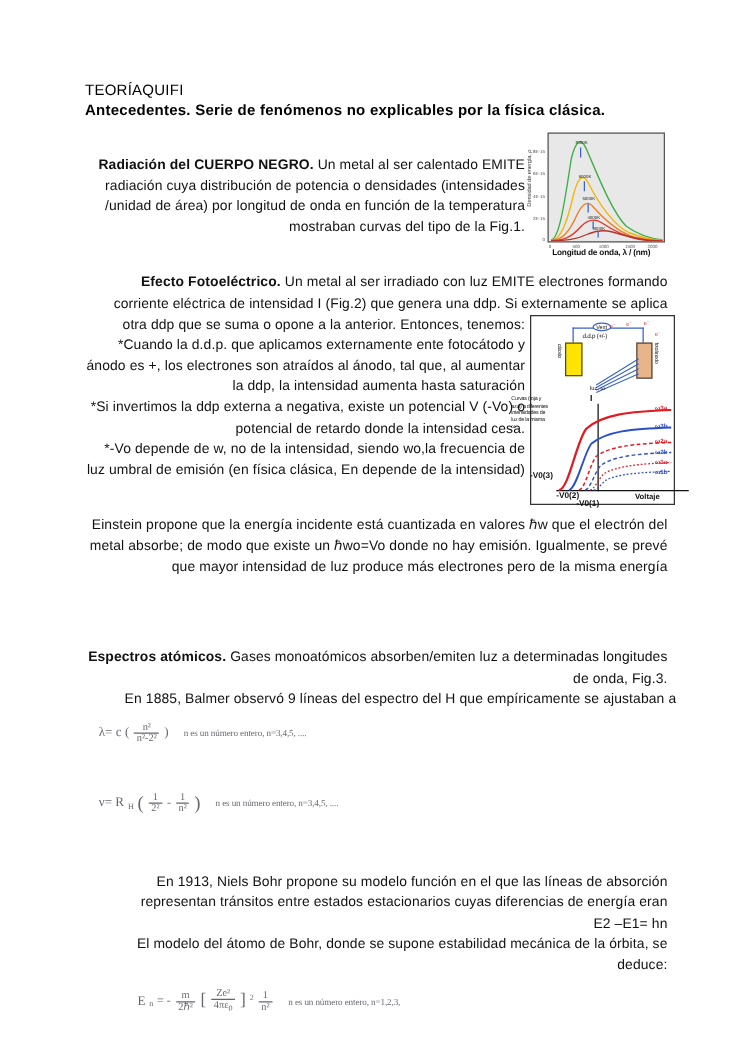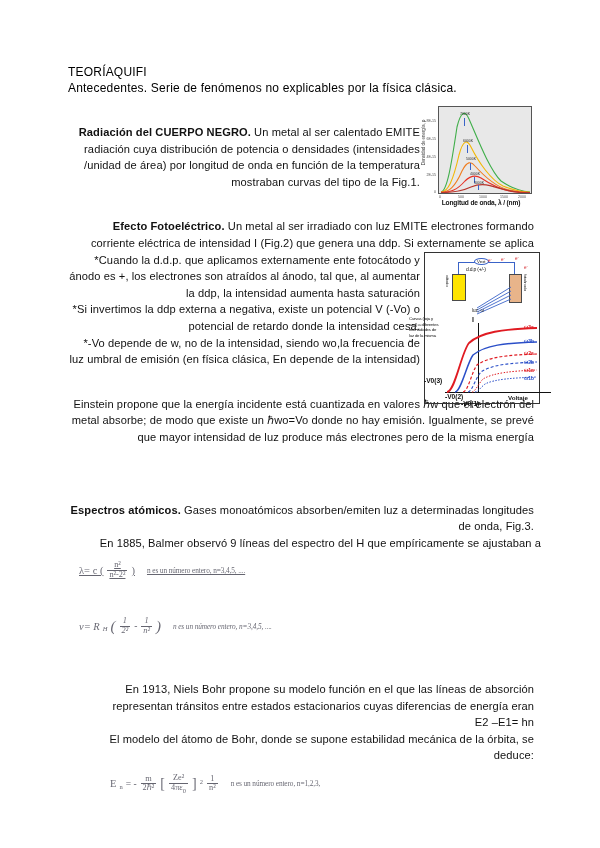--- a/index.html
+++ b/index.html
@@ -22,21 +22,21 @@
     left: 68px;
     top: 64px;
     width: 466px;
   }
   .ttl {
     font-size: 12px;
     color: #000;
     line-height: 16px;
     letter-spacing: .2px;
   }
-  .ttl.b { font-weight: normal; }
+  .ttl.b { font-weight: bold; }
   .para {
     font-size: 11.1px;
     line-height: 16.6px;
     color: #111;
     letter-spacing: .1px;
     text-align: right;
   }
   .para b { font-weight: bold; }
   .spacer-lg { height: 28px; }
   .spacer-md { height: 18px; }
@@ -325,55 +325,56 @@
 
     <div class="para narrow">
       <b>Radiación del CUERPO NEGRO.</b><span> Un metal al ser calentado EMITE radiación cuya distribución de potencia o densidades (intensidades /unidad de área) por longitud de onda en función de la temperatura mostraban curvas del tipo de la Fig.1.</span>
     </div>
 
     <div class="spacer-lg"></div>
 
     <div class="para wide">
       <b>Efecto Fotoeléctrico.</b><span> Un metal al ser irradiado con luz EMITE electrones formando corriente eléctrica de intensidad I (Fig.2) que genera una ddp. Si externamente se aplica</span>
     </div>
+    <div class="para narrow">otra ddp que se suma o opone a la anterior. Entonces, tenemos:</div>
     <div class="para narrow">*Cuando la d.d.p. que aplicamos externamente ente fotocátodo y ánodo es +, los electrones son atraídos al ánodo, tal que, al aumentar la ddp, la intensidad aumenta hasta saturación</div>
     <div class="para narrow">*Si invertimos la ddp externa a negativa, existe un potencial V (-Vo) o potencial de retardo donde la intensidad cesa.</div>
     <div class="para narrow">*-Vo depende de w, no de la intensidad, siendo wo,la frecuencia de luz umbral de emisión (en física clásica, En depende de la intensidad)</div>
 
     <div class="spacer-lg"></div>
 
     <div class="para wide">Einstein propone que la energía incidente está cuantizada en valores ℏw que el electrón del metal absorbe; de modo que existe un ℏwo=Vo donde no hay emisión. Igualmente, se prevé que mayor intensidad de luz produce más electrones pero de la misma energía</div>
 
     <div class="spacer-lg"></div>
     <div class="spacer-lg"></div>
 
     <div class="para wide">
       <b>Espectros atómicos.</b><span> Gases monoatómicos absorben/emiten luz a determinadas longitudes de onda, Fig.3.</span>
     </div>
 
     <div class="para wide indent">En 1885, Balmer observó 9 líneas del espectro del H que empíricamente se ajustaban a</div>
 
     <div class="spacer-sm"></div>
 
-    <div class="formula indent" style="margin-left:4px;text-decoration:underline;">
+    <div class="formula indent" style="margin-left:4px;">
       <span class="fs">λ= c (</span>
       <span class="frac">
         <span class="num">n²</span>
         <span class="den">n²-2²</span>
       </span>
       <span class="fs">)</span>
       <span class="note">n es un número entero, n=3,4,5, ....</span>
     </div>
 
     <div class="spacer-lg"></div>
 
 
     <div class="spacer-sm"></div>
 
-    <div class="formula indent" style="margin-left:4px;font-style:italic;">
+    <div class="formula indent" style="margin-left:4px;">
       <span class="fs">ν= R</span>
       <span><sub class="s">H</sub></span>
       <span class="paren">(</span>
       <span class="frac">
         <span class="num">1</span>
         <span class="den">2²</span>
       </span>
       <span>-</span>
       <span class="frac">
         <span class="num">1</span>

